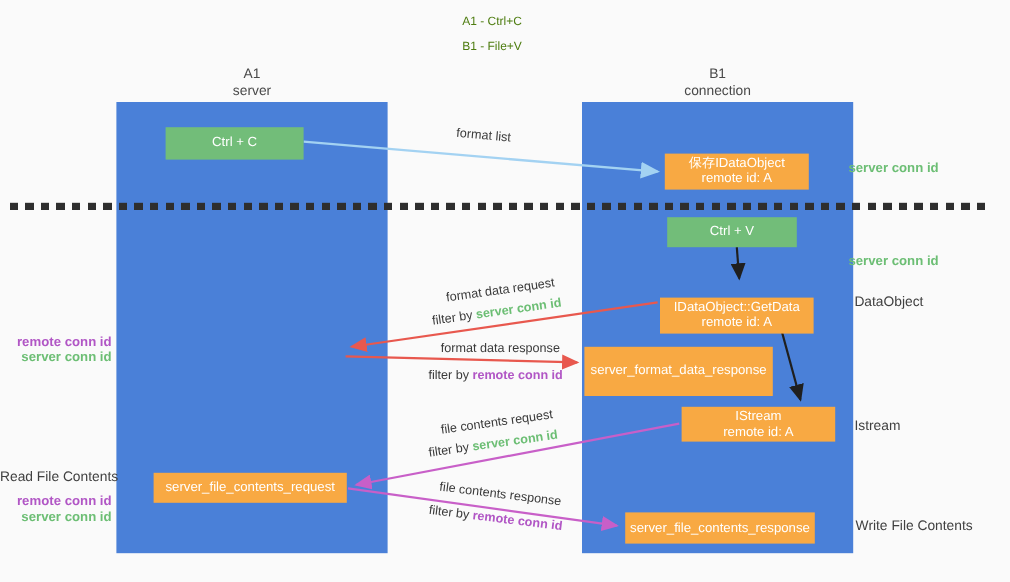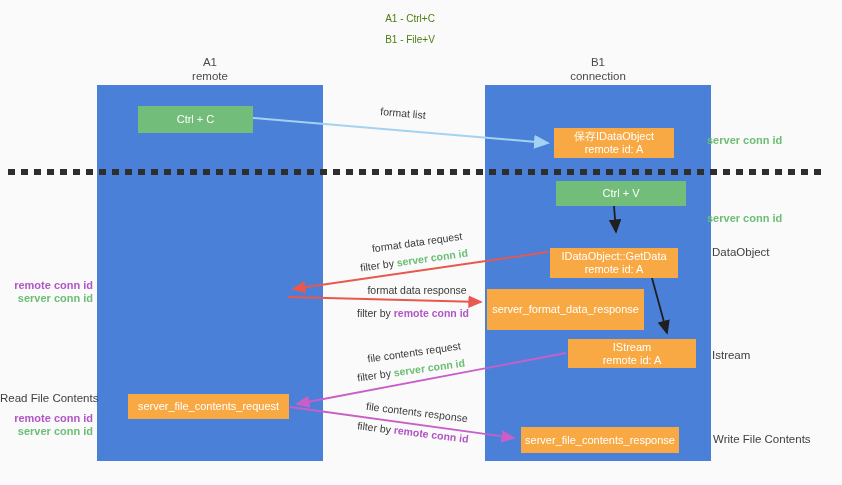--- a/index.html
+++ b/index.html
@@ -63,21 +63,21 @@
 
 <div class="canvas">
 
   <div class="title">
     <div>A1 - Ctrl+C</div>
     <div>B1 - File+V</div>
   </div>
 
   <div class="col-header left">
     <div>A1</div>
-    <div>remote</div>
+    <div>server</div>
   </div>
   <div class="col-header right">
     <div>B1</div>
     <div>connection</div>
   </div>
 
   <div class="column left"></div>
   <div class="column right"></div>
 
   <div class="divider"></div>
@@ -108,21 +108,21 @@
 
   <div class="node green" style="left:138px;top:106px;width:115px;height:27px;">
     <span>Ctrl + C</span>
   </div>
 
   <div class="node orange" style="left:554px;top:128px;width:120px;height:30px;">
     <span>保存IDataObject</span>
     <span>remote id: A</span>
   </div>
 
-  <div class="node green" style="left:556px;top:181px;width:130px;height:25px;">
+  <div class="node green" style="left:556px;top:181px;width:108px;height:25px;">
     <span>Ctrl + V</span>
   </div>
 
   <div class="node orange" style="left:550px;top:248px;width:128px;height:30px;">
     <span>IDataObject::GetData</span>
     <span>remote id: A</span>
   </div>
 
 
   <div class="node orange" style="left:487px;top:289px;width:157px;height:41px;">

